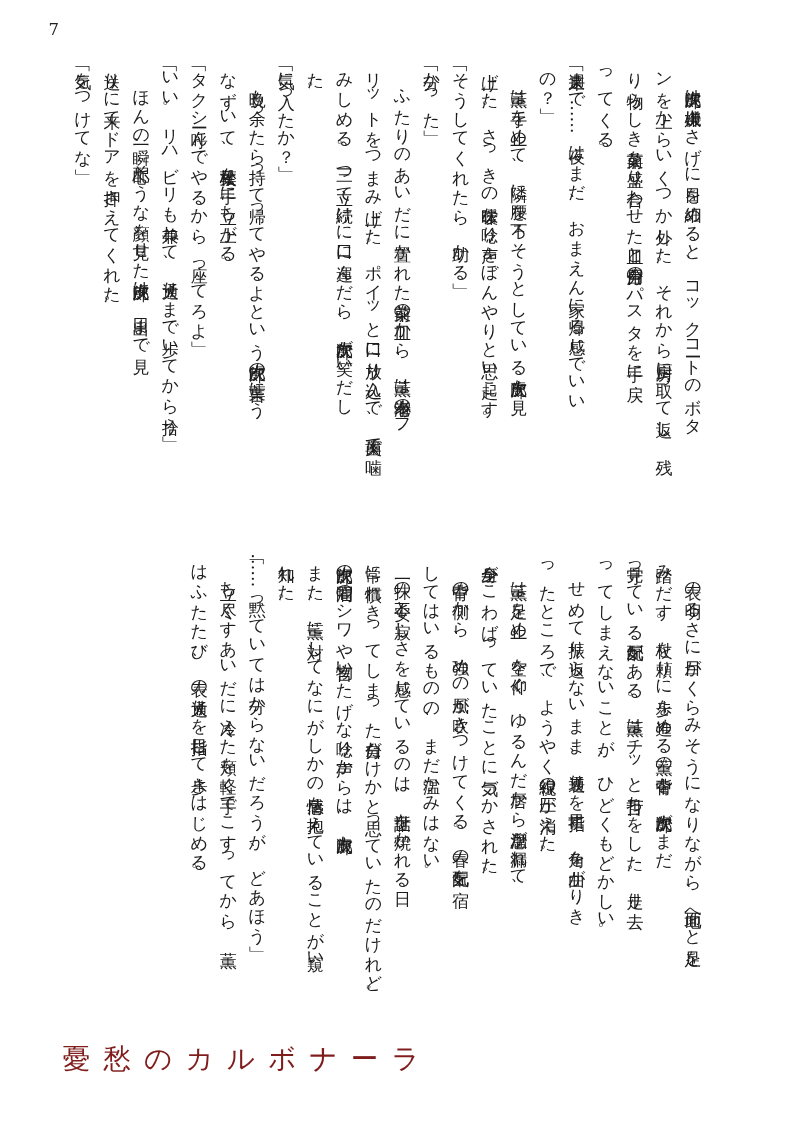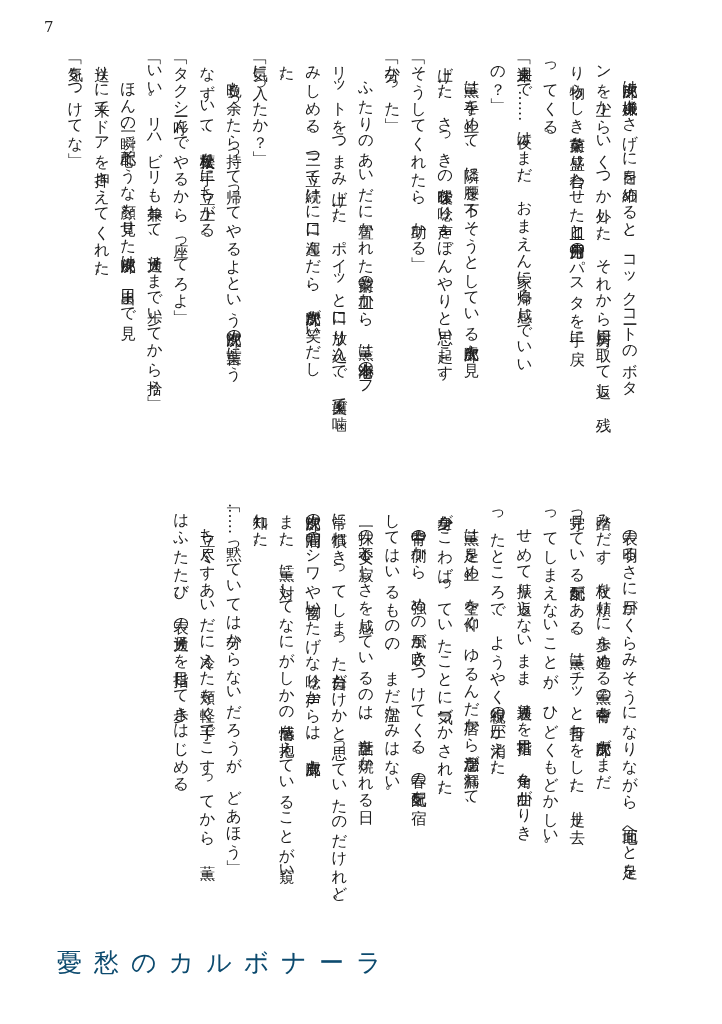--- a/index.html
+++ b/index.html
@@ -33,21 +33,21 @@
   }
   .vblock .vline { white-space: nowrap; }
   .vblock.top    { top: 55px;  }
   .vblock.bottom { top: 503px; }
 
   .footer-title {
     position: absolute;
     left: 57px; top: 946px;
     font-size: 25px;
     letter-spacing: 12px;
-    color: #0c4a6e;
+    color: #7f1d1d;
     font-family: Liberation Sans, sans-serif;
     white-space: nowrap;
   }
 </style>
 </head>
 <body>
 
 <div class="page">
 
   <div class="page-number">7</div>

